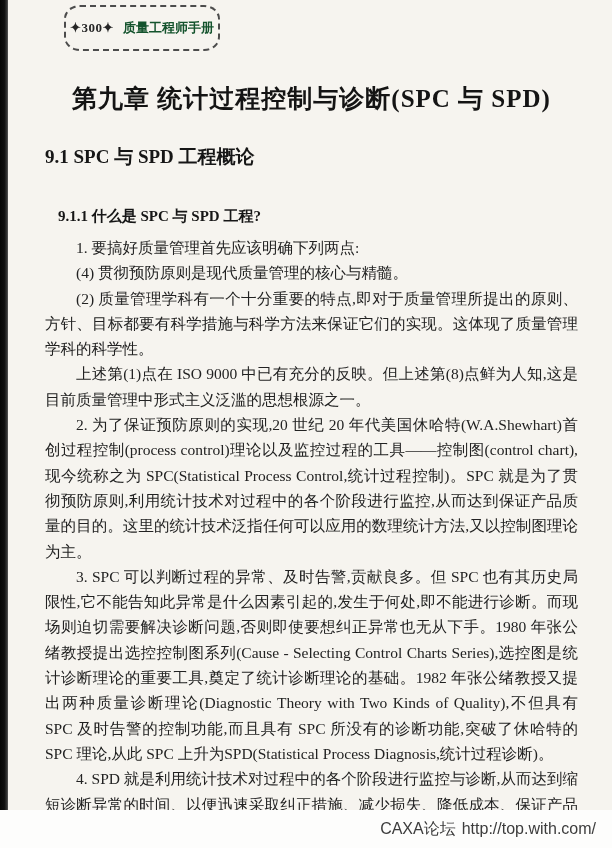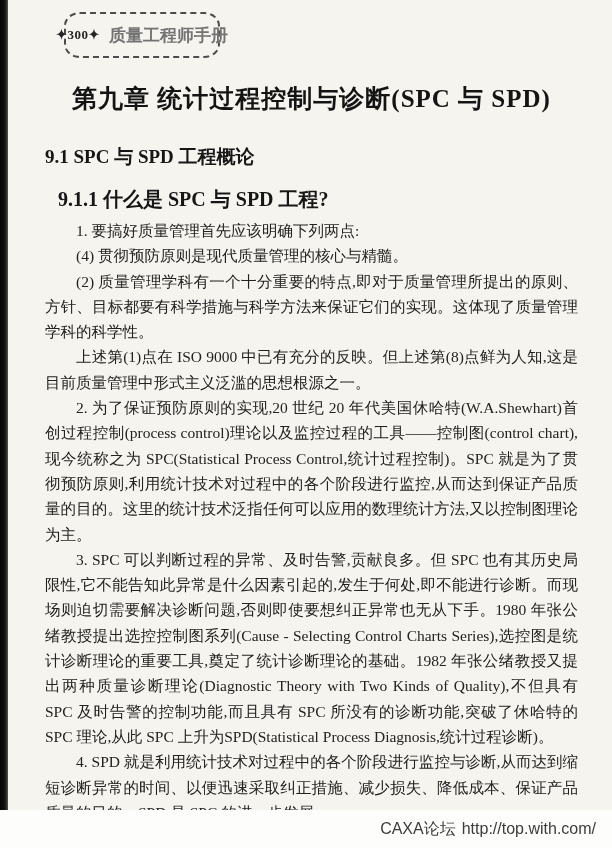--- a/index.html
+++ b/index.html
@@ -22,42 +22,42 @@
     position: absolute;
     left: 0; top: 0;
     width: 8px;
     height: 812px;
     background: linear-gradient(to right, #060606 0%, #101010 55%, #3a3a3a 90%, #6a6a6a 100%);
   }
   
   .badge {
     position: absolute;
     left: 64px;
-    top: 12px;
+    top: 5px;
     width: 152px;
     height: 42px;
     border: 2.5px dashed #4c4c4c;
     border-radius: 16px / 14px;
     display: flex;
     align-items: center;
     justify-content: center;
     gap: 9px;
     background: transparent;
   }
   .badge .marker {
     font-size: 13px;
     font-weight: 700;
     letter-spacing: 0.5px;
     color: #262626;
     white-space: nowrap;
   }
   .badge .book {
-    font-size: 17px;
+    font-size: 13px;
     font-weight: 700;
-    color: #737373;
+    color: #14532d;
     white-space: nowrap;
   }
   .content {
     position: absolute;
     left: 45px;
     top: 68px;
     width: 533px;
   }
   h1.chapter {
     margin: 8px 0 0 0;
@@ -71,23 +71,23 @@
   }
   h2.section {
     margin: 22px 0 0 0;
     font-size: 19px;
     line-height: 26px;
     font-weight: 700;
     text-align: left;
     color: #161616;
   }
   h3.subsection {
-    margin: 17px 0 7px 0;
+    margin: 34px 0 7px 0;
     padding-left: 13px;
-    font-size: 20px;
+    font-size: 15px;
     line-height: 24px;
     font-weight: 700;
     color: #161616;
   }
   p.body-par {
     margin: 0;
     font-size: 15.5px;
     line-height: 25.3px;
     text-align: justify;
     text-indent: 2em;

